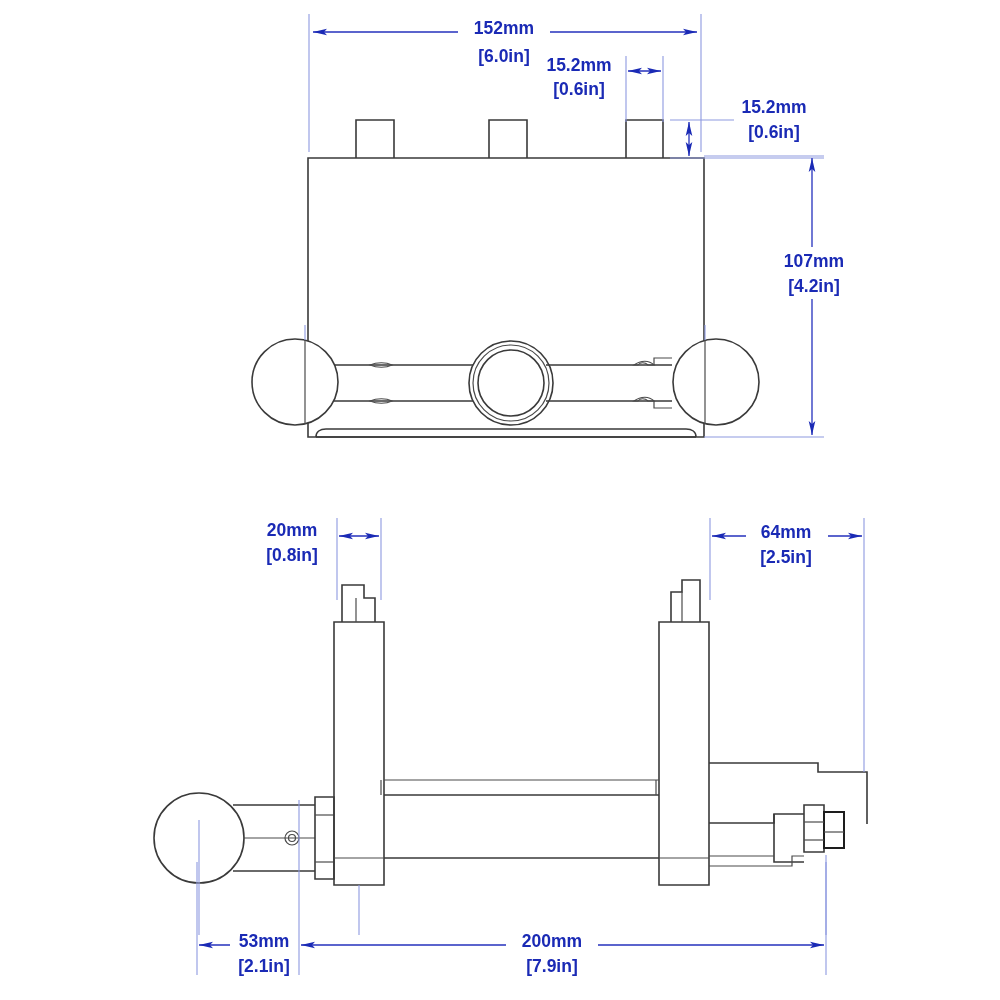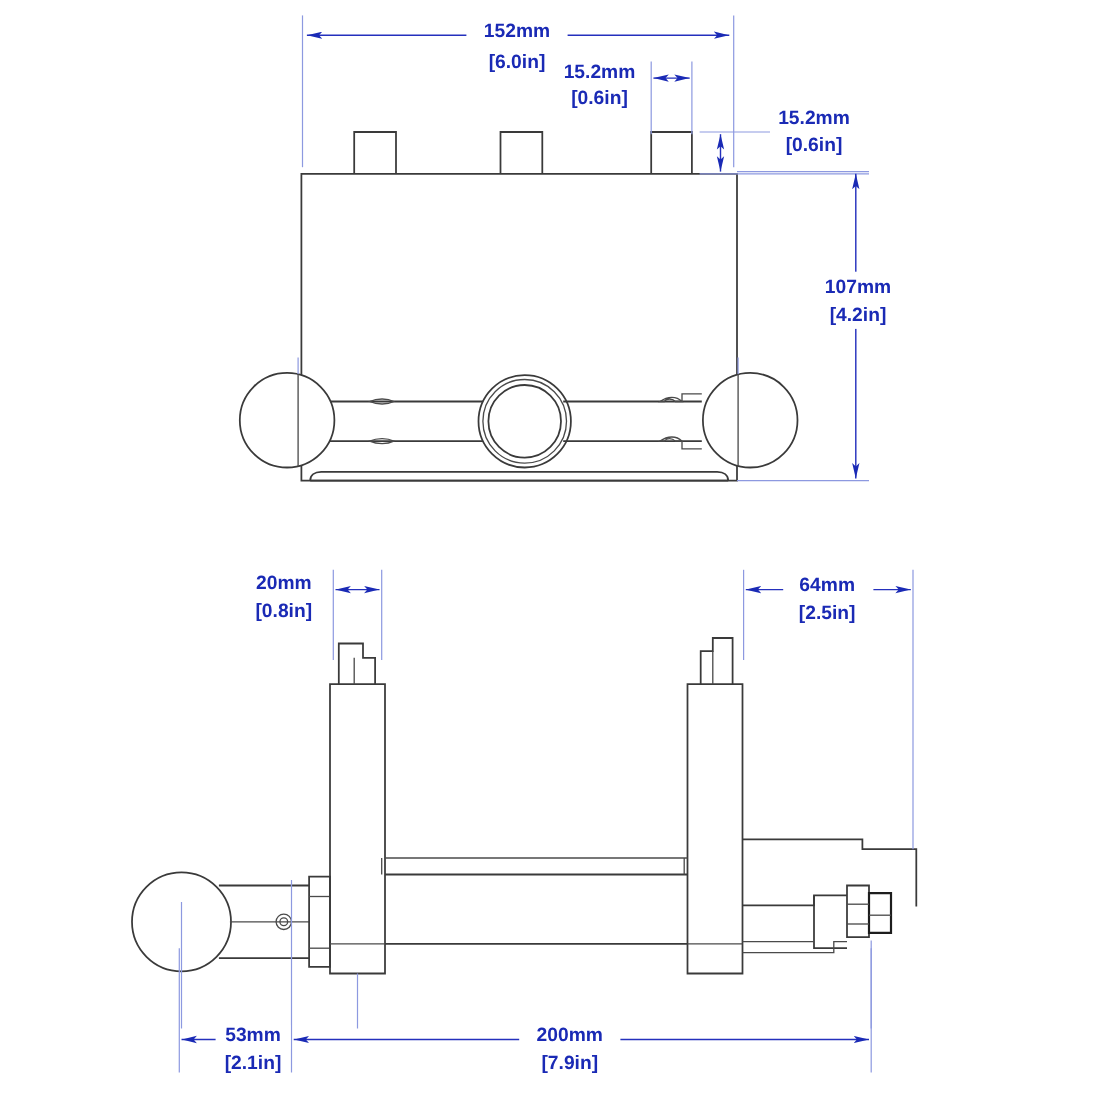--- a/index.html
+++ b/index.html
@@ -14,20 +14,21 @@
     font-family: "Liberation Sans", sans-serif;
     overflow: hidden;
     position: relative;
   }
   #drawing-root {
     position: absolute;
     left: 0;
     top: 0;
     width: 940px;
     height: 1000px;
+    padding-left: 34px;
   }
   svg#drawing-canvas {
     display: block;
     width: 1000px;
     height: 1000px;
   }
   .part-line {
     fill: none;
     stroke: #3a3a3a;
     stroke-width: 1.6;

